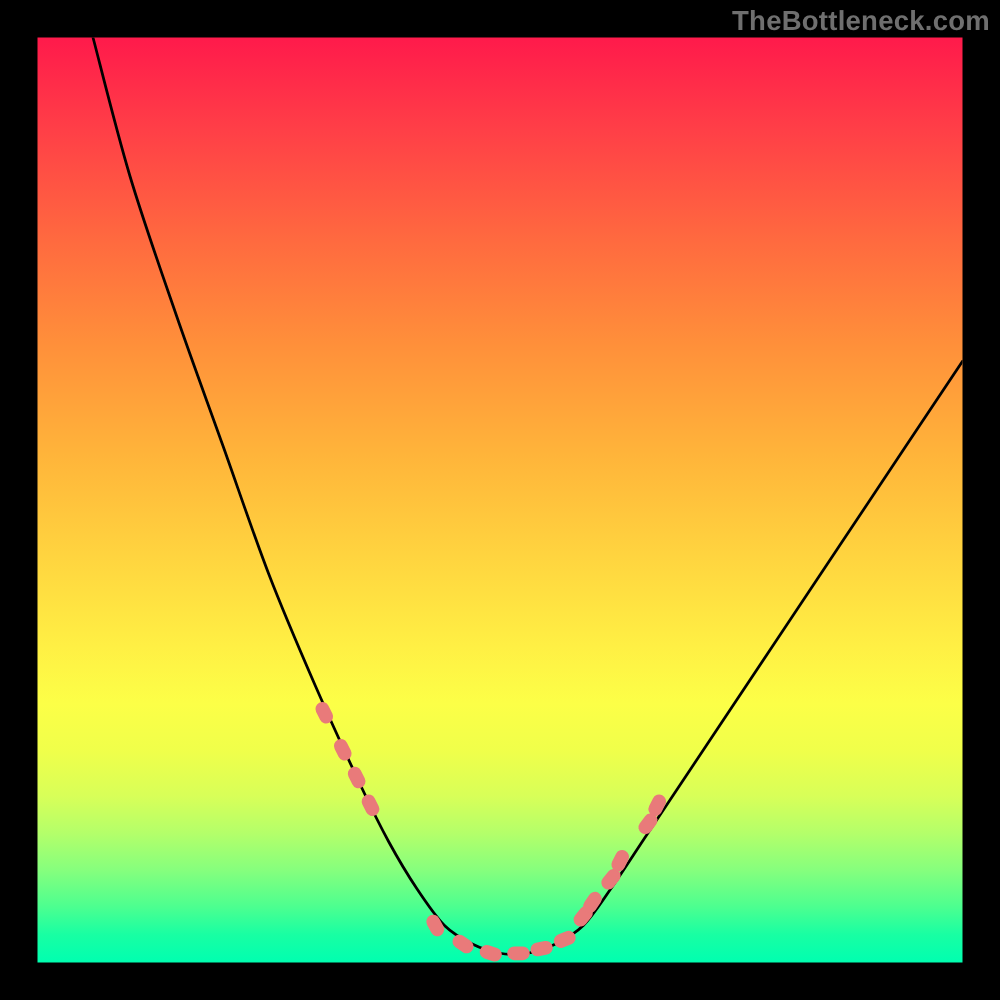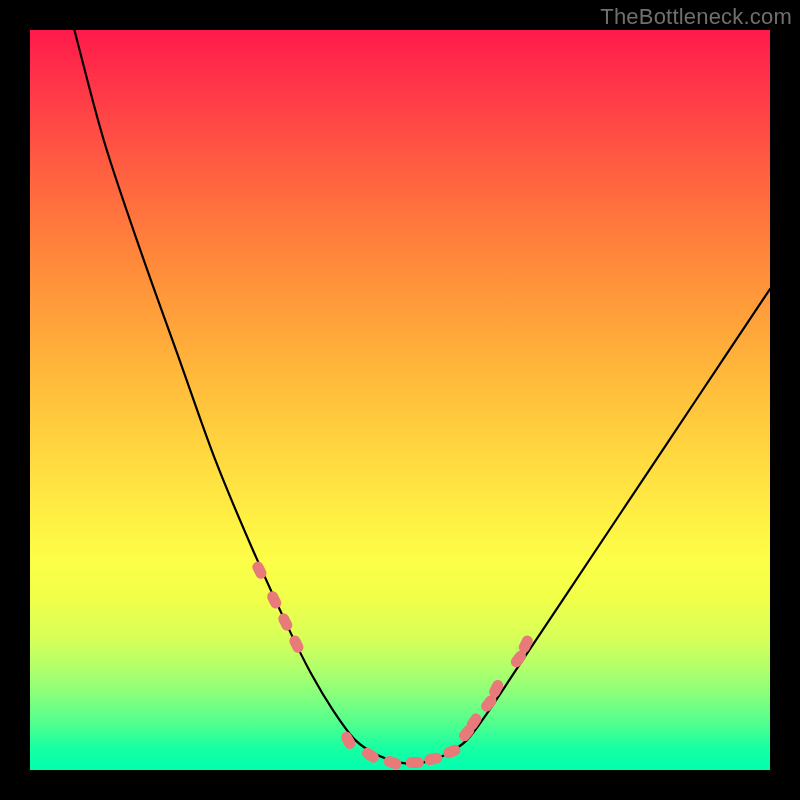--- a/index.html
+++ b/index.html
@@ -50,21 +50,21 @@
     width: 740px;
     height: 740px;
     display: block;
   }
   .watermark {
     position: absolute;
     top: 4px;
     right: 8px;
     color: #6f6f6f;
     font-size: 22px;
-    font-weight: 400;
+    font-weight: 700;
     letter-spacing: 0.2px;
     user-select: none;
     text-align: right;
   }
 </style>
 </head>
 <body>
 
 <div class="frame">
 

